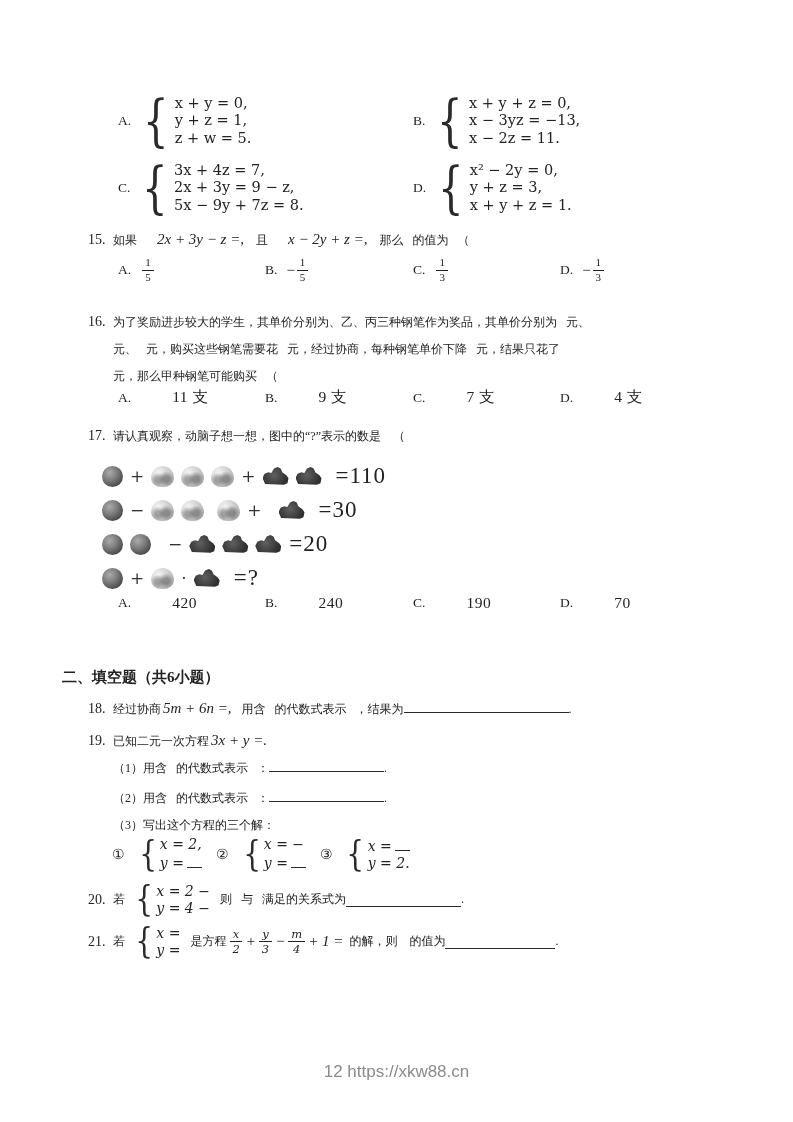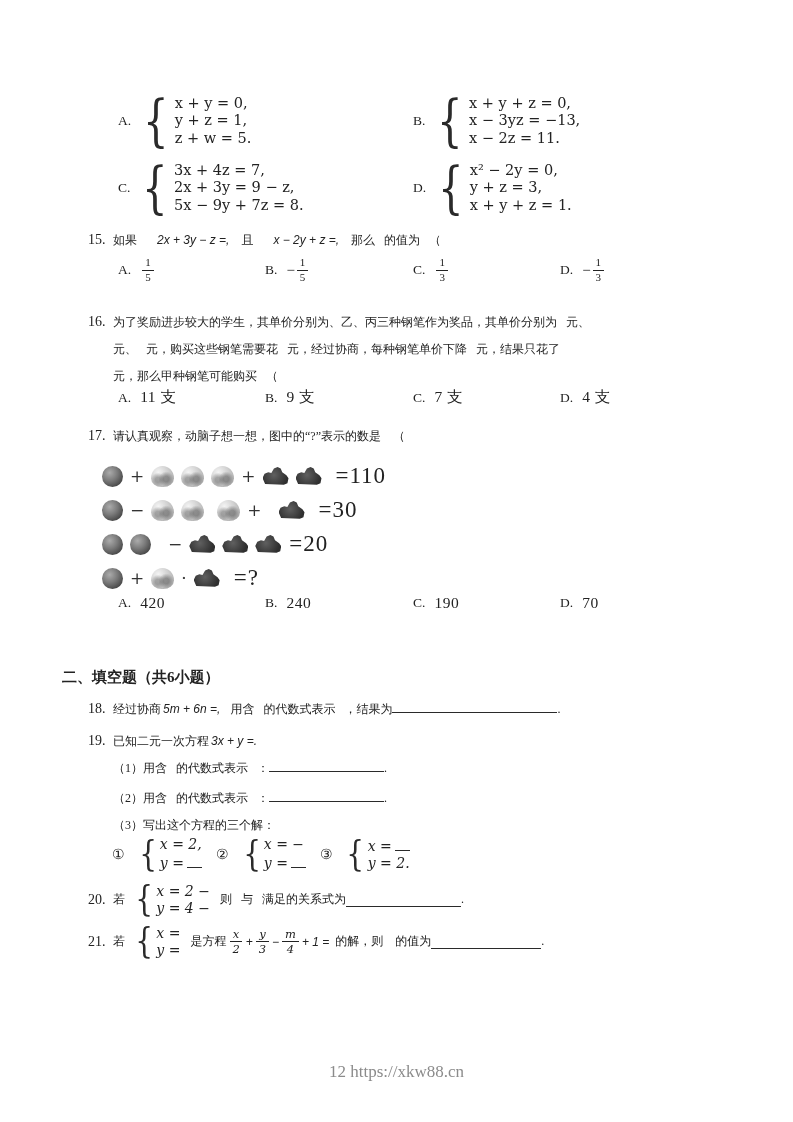--- a/index.html
+++ b/index.html
@@ -4,35 +4,35 @@
 <style>
   html,body{margin:0;padding:0;background:#e9e9e9;}
   .page{
     position:relative;width:793px;height:1122px;margin:0 auto;background:#ffffff;
     font-family:"Liberation Serif","DejaVu Serif",serif;color:#222;overflow:hidden;
   }
   .abs{position:absolute;}
   .cjk{font-size:12px;white-space:pre-wrap;}
   .bold{font-weight:700;font-size:15px;}
   .qnum{display:inline-block;width:25px;font-size:14px;}
-  .math{font-style:italic;font-family:Liberation Sans, sans-serif;font-size:12px;white-space:pre-wrap;}
+  .math{font-style:italic;font-family:Liberation Serif, serif;font-size:15px;white-space:pre-wrap;}
   .g20{margin-left:20px;} .g16{margin-left:2px;} .g12{margin-left:12px;} .g10{margin-left:10px;} .g6{margin-left:6px;}
 
   
   .sys{position:absolute;display:flex;align-items:center;}
   .slabel{font-size:13.5px;margin-right:7px;}
   .brace3g{font-size:56px;line-height:1;font-family:"DejaVu Serif",serif;transform:scaleX(.72);margin-right:1px;color:#2a2a2a;}
   .eqs .eq{font-size:14.5px;line-height:17.5px;font-family:"DejaVu Serif",serif;white-space:pre;}
 
   
   .optrow{position:absolute;left:0;width:793px;height:34px;}
   .opt{position:absolute;top:0;display:flex;align-items:center;}
   .o1{left:118px;} .o2{left:265px;} .o3{left:413px;} .o4{left:560px;}
   .olabel{font-size:13.5px;margin-right:9px;}
-  .oval{font-size:15.5px;letter-spacing:.5px;white-space:pre;}
+  .oval{font-size:15.5px;letter-spacing:.5px;white-space:pre;margin-left:32px;}
   .osign{font-size:15px;margin-right:2px;}
 
   
   .frac{display:inline-flex;flex-direction:column;align-items:center;font-size:11px;line-height:1.25;vertical-align:middle;}
   .frac .fn{border-bottom:1px solid #222;padding:0 3px;}
   .frac .fd{padding:0 3px;}
   .frac-it{font-style:italic;font-family:"DejaVu Serif",serif;font-size:11.5px;margin:0 3px;vertical-align:-9px;}
 
   
   .q16line{line-height:26px;}
@@ -59,21 +59,21 @@
   .w165{width:165px;} .w115{width:115px;} .w110{width:110px;} .w14{width:15px;margin-left:3px;}
 
   
   .qrow{position:absolute;display:flex;align-items:center;}
   .brace2g{font-size:35px;line-height:1;font-family:"DejaVu Serif",serif;transform:scaleX(.8);margin:0 1px 0 8px;color:#2a2a2a;}
   .sys2 .eq2{font-size:14px;line-height:17px;font-style:italic;font-family:"DejaVu Serif",serif;white-space:pre;}
   .soltag{font-size:14px;margin-right:4px;}
   .solgap{margin-left:14px;}
 
   .footer{position:absolute;top:1062px;left:0;width:793px;text-align:center;
-    font-family:Liberation Serif, serif;font-size:17px;color:#8b8b8b;}
+    font-family:Liberation Sans, sans-serif;font-size:17px;color:#8b8b8b;}
 </style>
 </head>
 <body>
 
 <div class="page">
 
   <div class="sys" style="top:93px;left:118px">
     <span class="slabel">A.</span>
     <span class="brace3g">{</span>
     <div class="eqs">

